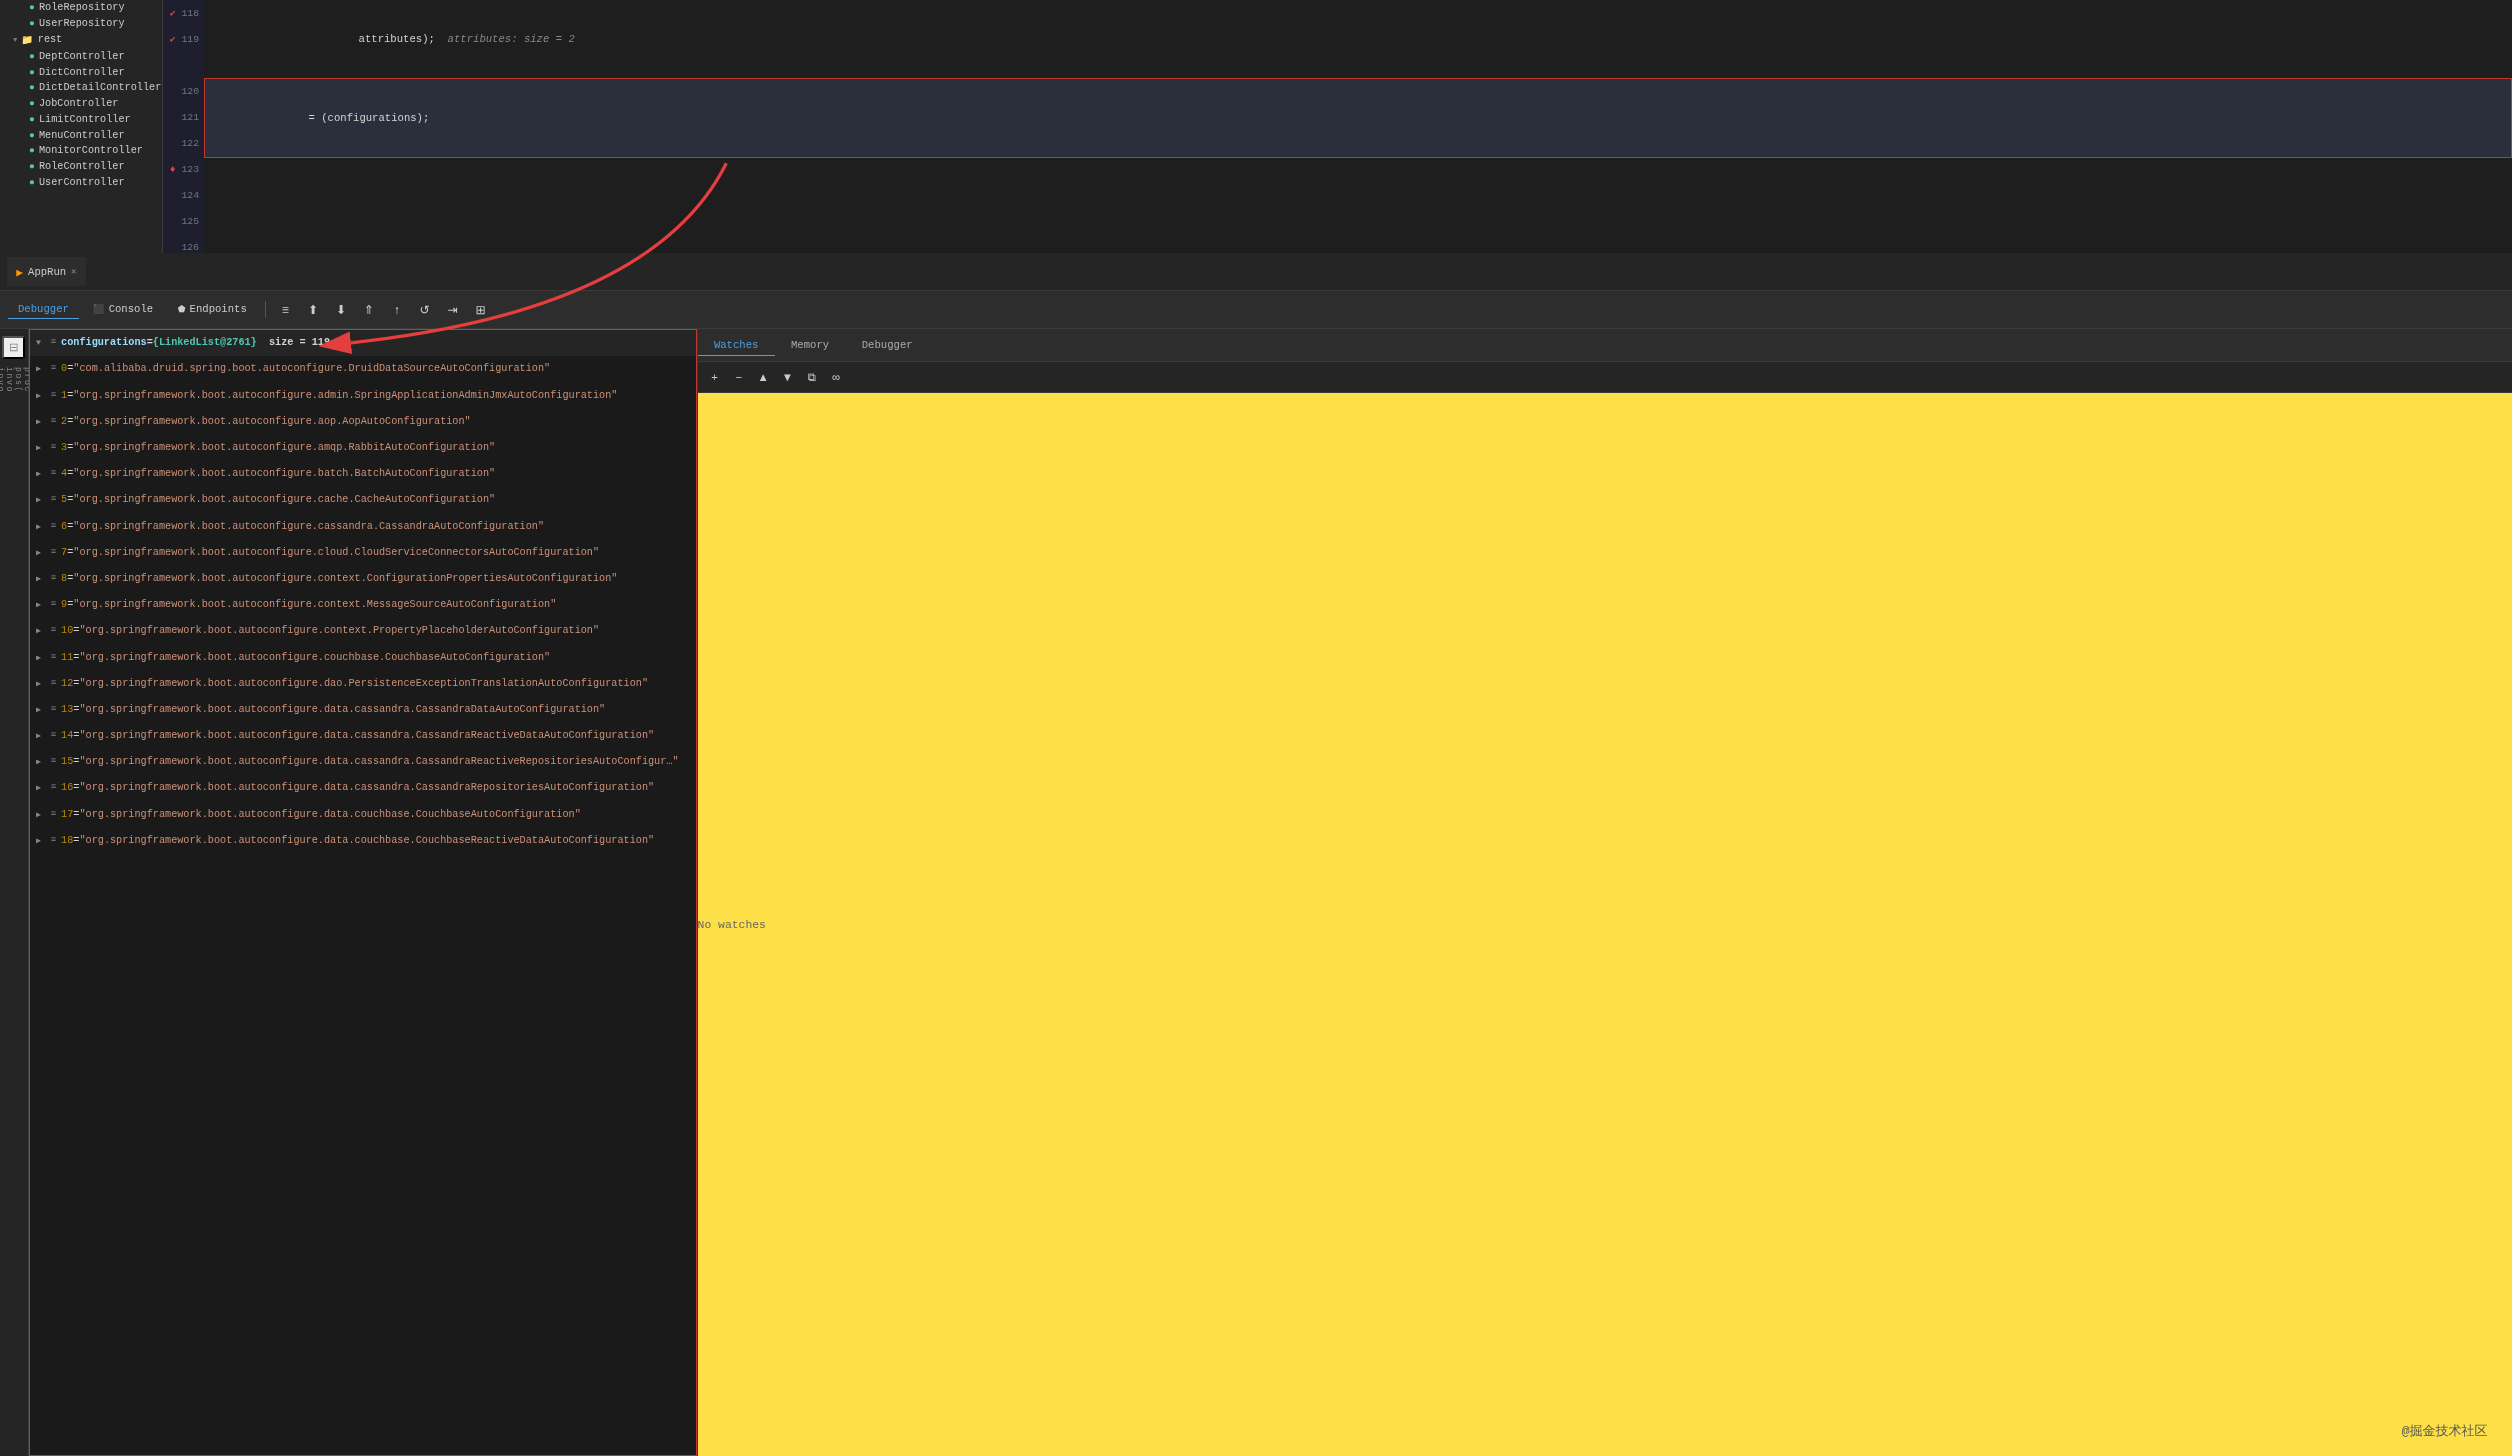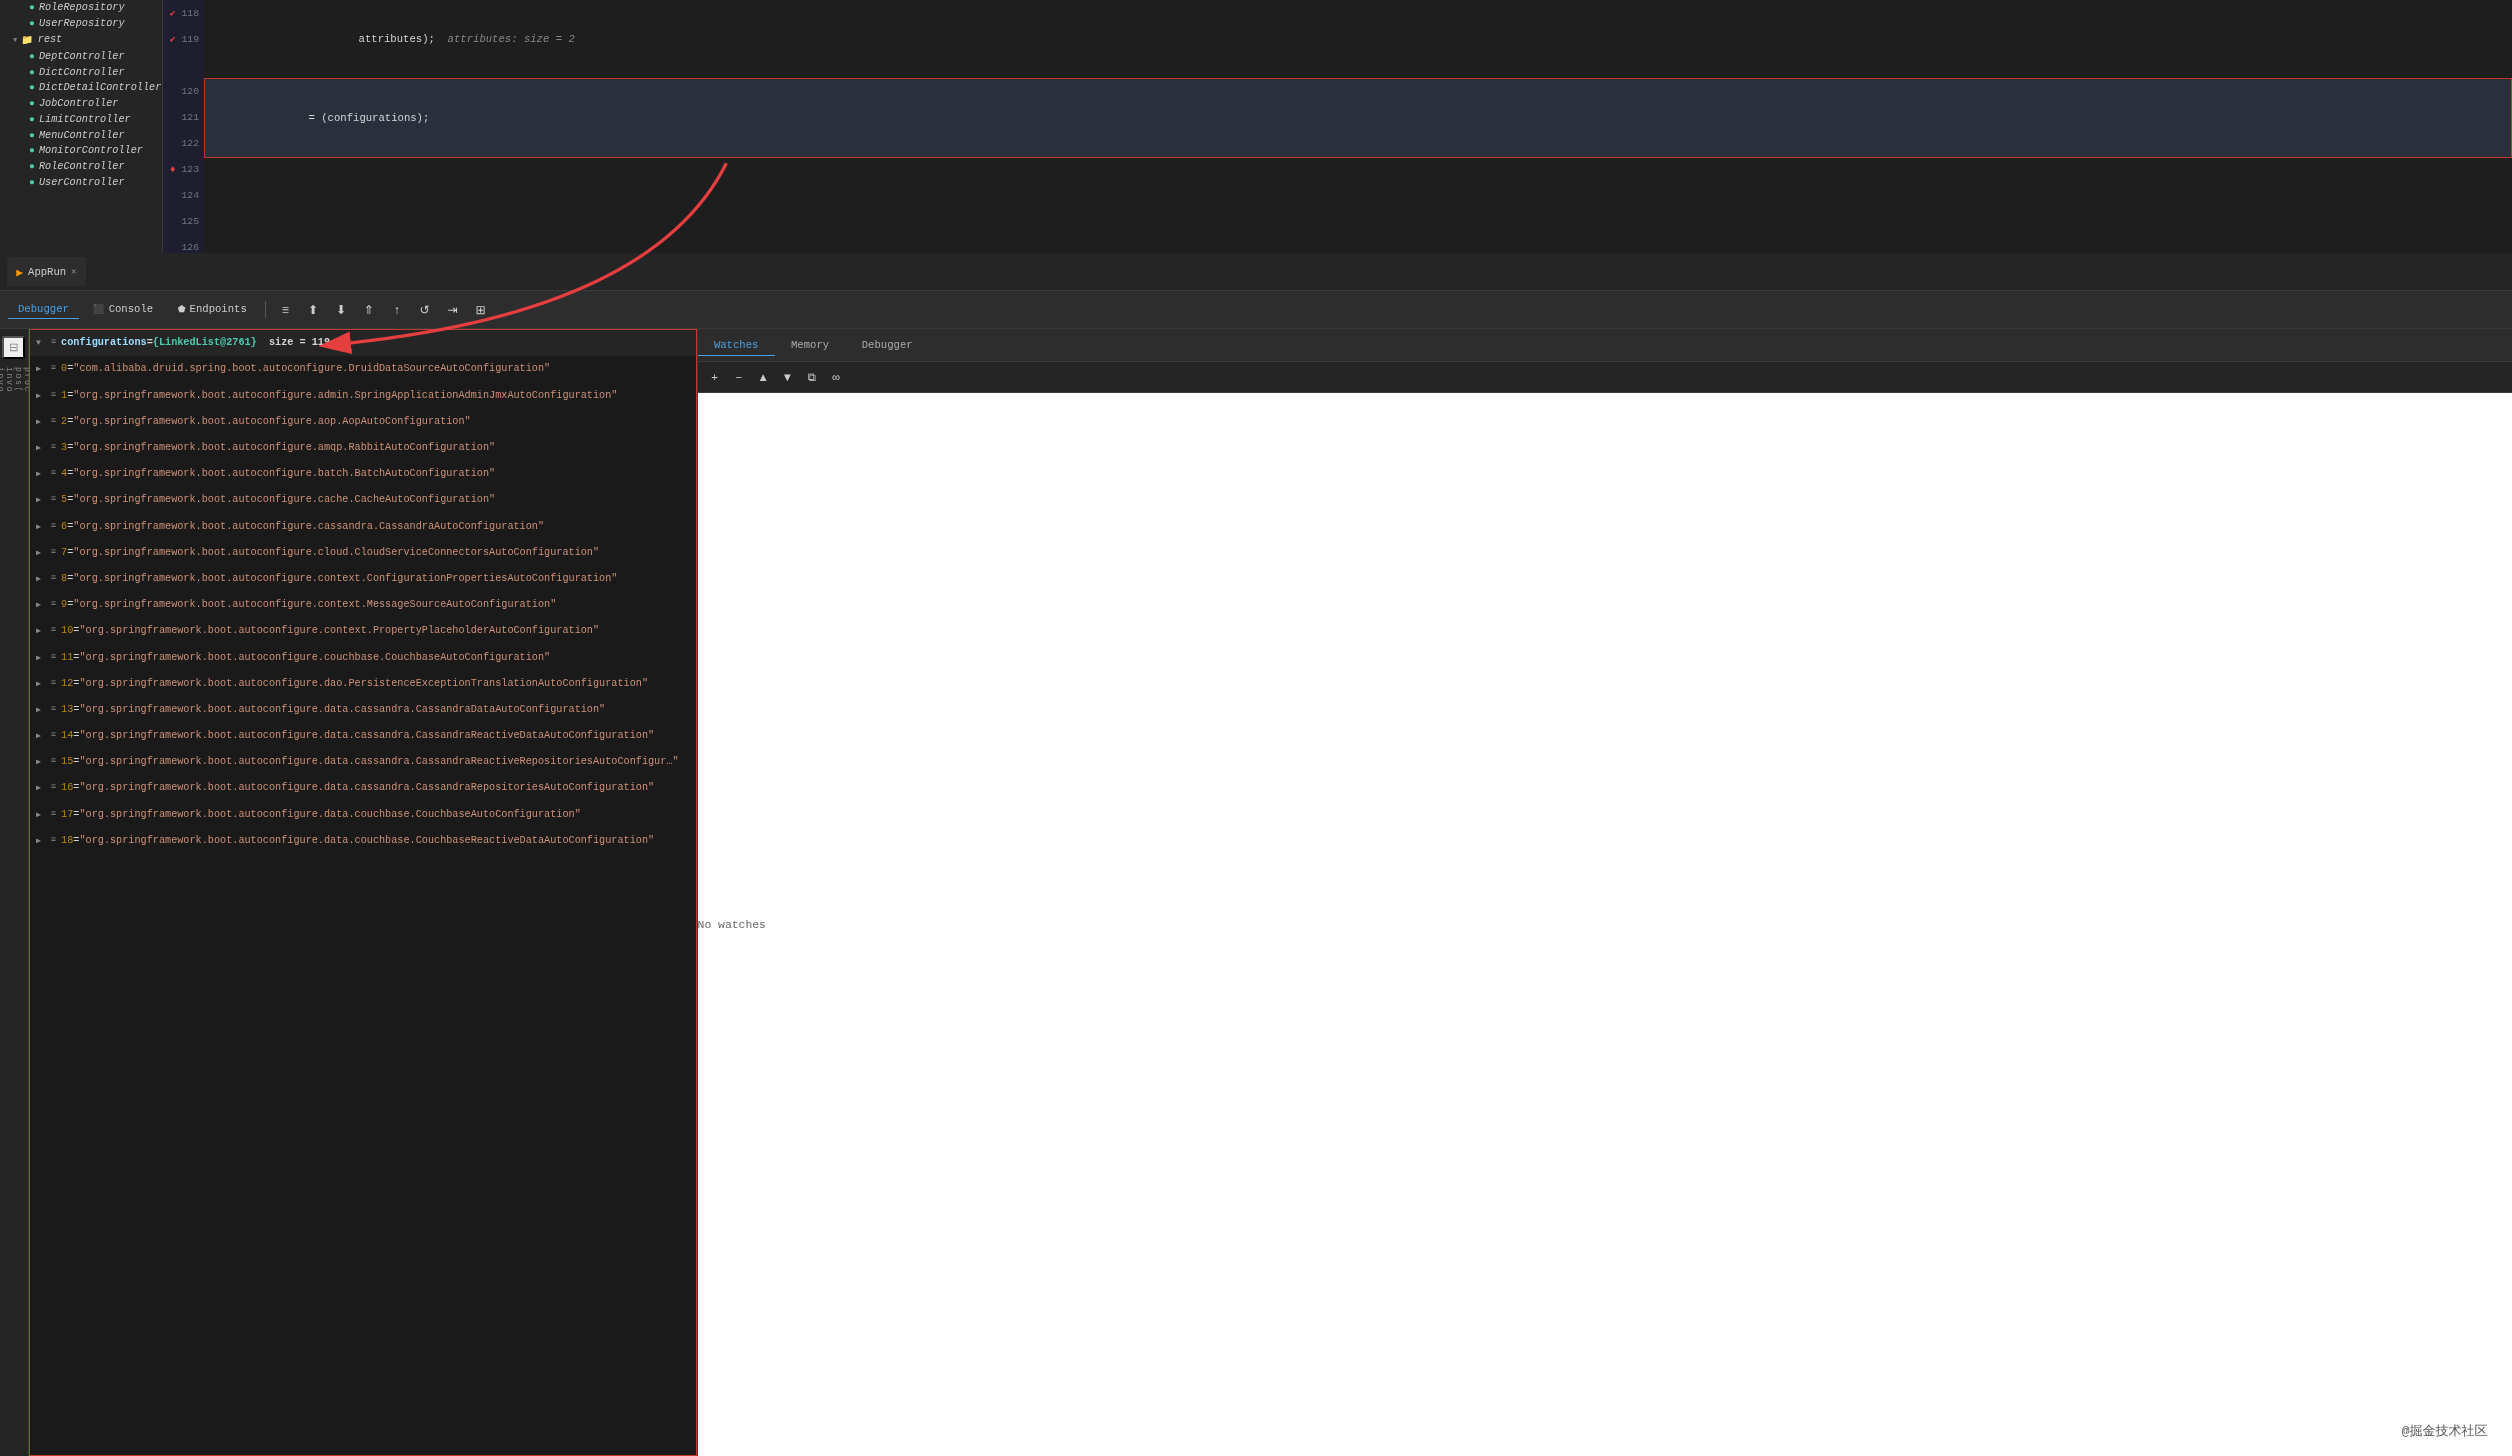--- a/index.html
+++ b/index.html
@@ -176,21 +176,21 @@
       font-size: 11.4px;
       cursor: pointer;
       border-radius: 2.4px;
     }
 
     
     .right-panel {
       flex: 1;
       display: flex;
       flex-direction: column;
-      background: #ffffff;
+      background: #fde047;
     }
     .watches-tabs {
       display: flex;
       background: #2d2d2d;
       border-bottom: 0.8px solid #3a3a3a;
       height: 33px;
       align-items: center;
     }
     .watch-tab {
       padding: 4.9px 16.3px;
@@ -250,21 +250,21 @@
       padding: 2.4px 6.5px;
       gap: 4.1px;
       cursor: pointer;
       white-space: nowrap;
       overflow: hidden;
     }
     .tree-item .tree-arrow { color: #777; font-size: 7.3px; }
     .tree-item .tree-icon { font-size: 9.8px; }
     .tree-icon-c { color: #4ec9b0; }
     .tree-icon-folder { color: #dcb67a; }
-    .tree-item-label { color: #ccc; font-style: italic; }
+    .tree-item-label { color: #ccc; }
     .tree-indent-1 { padding-left: 16.3px; }
     .tree-indent-2 { padding-left: 29px; }
 
     
     .top-area {
       display: flex;
       height: 253px;
     }
     .top-code-main {
       flex: 1;

